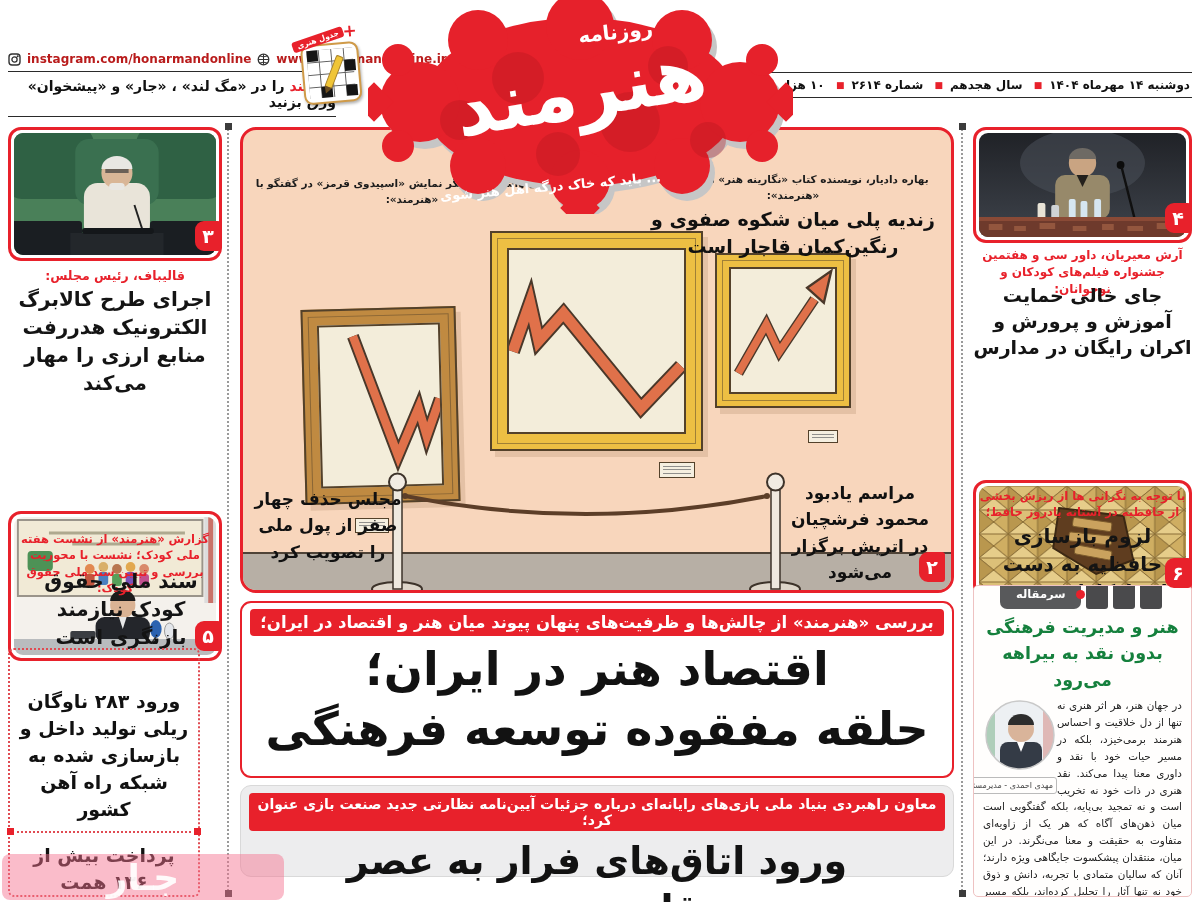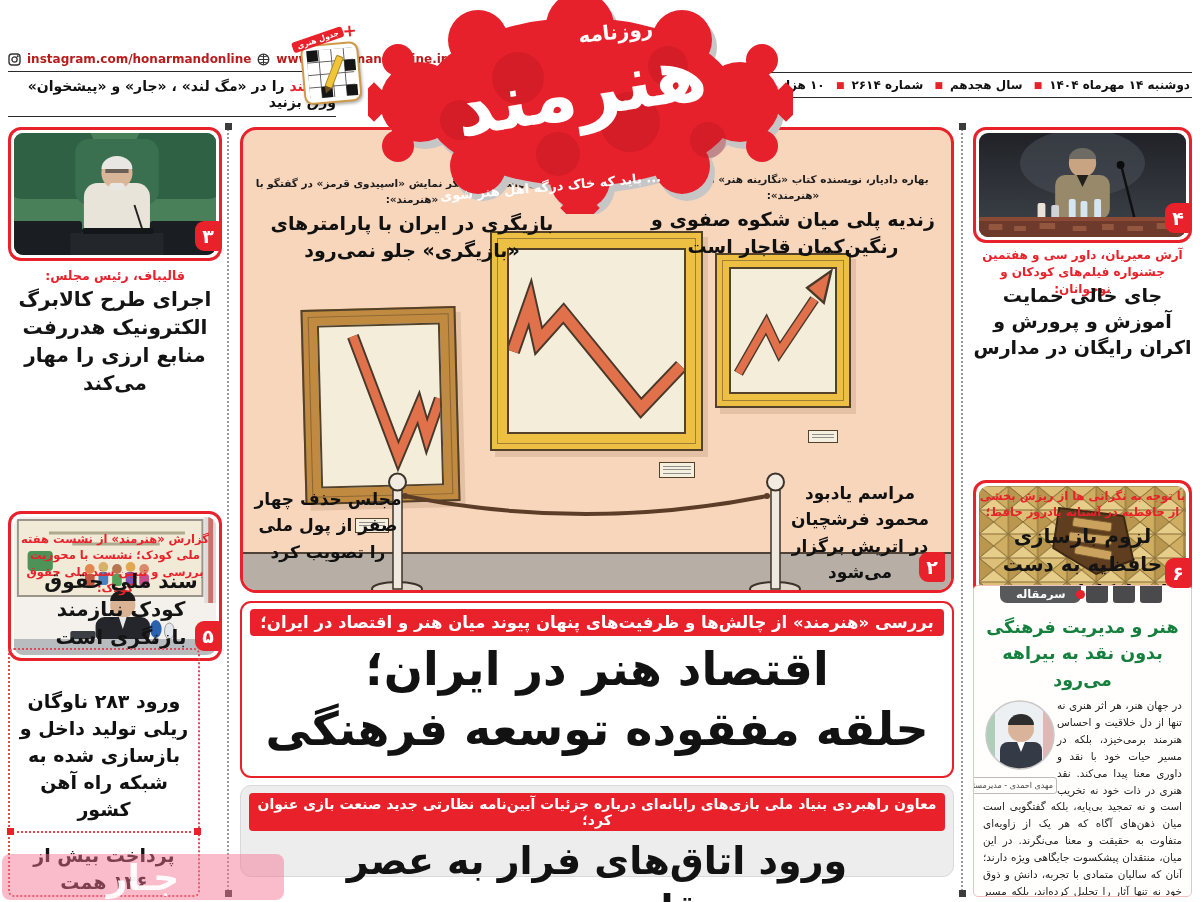--- a/index.html
+++ b/index.html
@@ -138,21 +138,21 @@
            background:#ededee; border:1px solid #d9d9d9; border-radius:11px;
            padding:7px 8px; z-index:2;}
   .secondbox .kickbar{font-size:14px; padding:3px 6px;}
   .second-head{font-size:38px; font-weight:800; text-align:center; line-height:1.25;
            color:#121212; margin-top:7px;}
 
   
   .editorial{position:absolute; left:0; top:585px; width:219px; height:312px;
            border:1.5px solid #eec2c2; border-radius:5px; background:#fffefd;
            padding:26px 9px 6px; overflow:hidden;}
-  .ed-tabs{position:absolute; top:0; left:26px; right:15px; height:17px;
+  .ed-tabs{position:absolute; top:0; left:26px; right:15px; height:23px;
            display:flex; direction:ltr; gap:5px; align-items:stretch;}
   .ed-tab{background:#58595b; color:#fff; font-size:11.5px; font-weight:bold;
            padding:1px 16px 0; border-radius:0 0 7px 7px; position:relative;
            white-space:nowrap;}
   .ed-dot{position:absolute; right:-4px; top:4px; width:9px; height:9px;
            border-radius:50%; background:var(--brand-red);}
   .ed-sq{width:22px; background:#4a4a4c; border-radius:0 0 3px 3px;}
   .ed-kick{color:#c33a35; font-size:11px; font-weight:bold; text-align:center;}
   .ed-head{font-size:17.5px; font-weight:800; text-align:center; line-height:1.5;
            color:#15803d; margin:2px 0 4px;}
@@ -366,21 +366,20 @@
       <ellipse cx="160" cy="459" rx="25" ry="7" fill="#ddd5c9" stroke="#3d332a" stroke-width="2"></ellipse>
       <rect x="156" y="360" width="9" height="99" fill="#efe9df" stroke="#3d332a" stroke-width="1.5"></rect>
       <circle cx="160.5" cy="352" r="8.5" fill="#f1ebe2" stroke="#3d332a" stroke-width="2"></circle>
       <ellipse cx="538" cy="459" rx="25" ry="7" fill="#ddd5c9" stroke="#3d332a" stroke-width="2"></ellipse>
       <rect x="534" y="360" width="9" height="99" fill="#efe9df" stroke="#3d332a" stroke-width="1.5"></rect>
       <circle cx="538.5" cy="352" r="8.5" fill="#f1ebe2" stroke="#3d332a" stroke-width="2"></circle>
     </svg>
 
     <div class="g-block" style="left:8px; top:46px; width:322px;">
       <div class="g-kick">«مجتبی واشیان» بازیگر نمایش «اسپیدوی قرمز» در گفتگو با «هنرمند»:</div>
-      <div class="g-head">بازیگری در ایران با پارامترهای «بازیگری» جلو نمی‌رود</div>
     </div>
     <div class="g-block" style="right:8px; top:42px; width:300px;">
       <div class="g-kick">بهاره دادیار، نویسنده کتاب «نگارینه هنر» در گفتگو با «هنرمند»:</div>
       <div class="g-head">زندیه پلی میان شکوه صفوی و رنگین‌کمان قاجار است</div>
     </div>
     <div class="g-block g-side" style="left:10px; top:356px; width:150px;">مجلس حذف چهار صفر از پول ملی را تصویب کرد</div>
     <div class="g-block g-side" style="right:10px; top:350px; width:162px;">مراسم یادبود محمود فرشچیان در اتریش برگزار می‌شود</div>
 
     <span class="badge">۲</span>
   </div>

